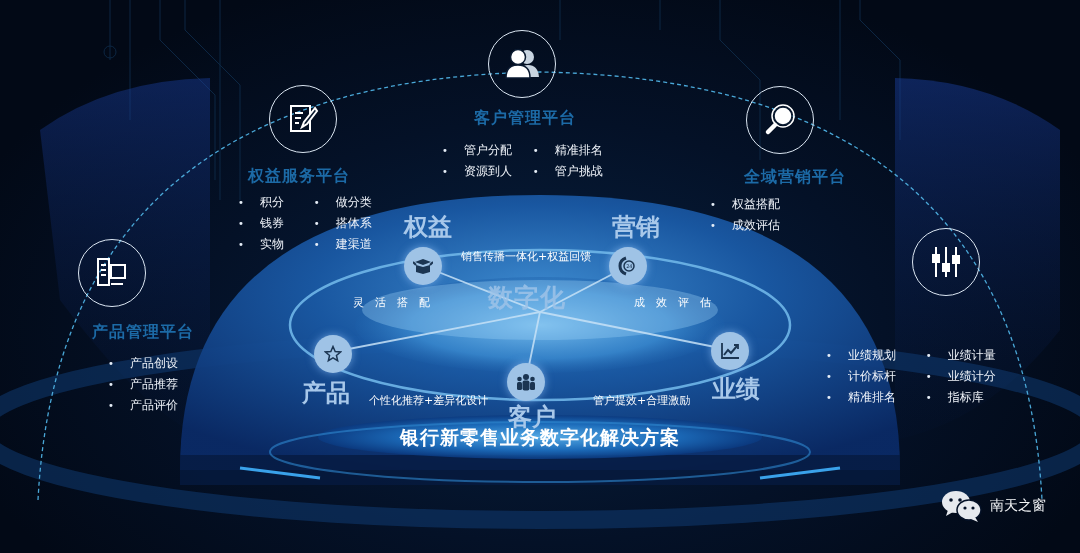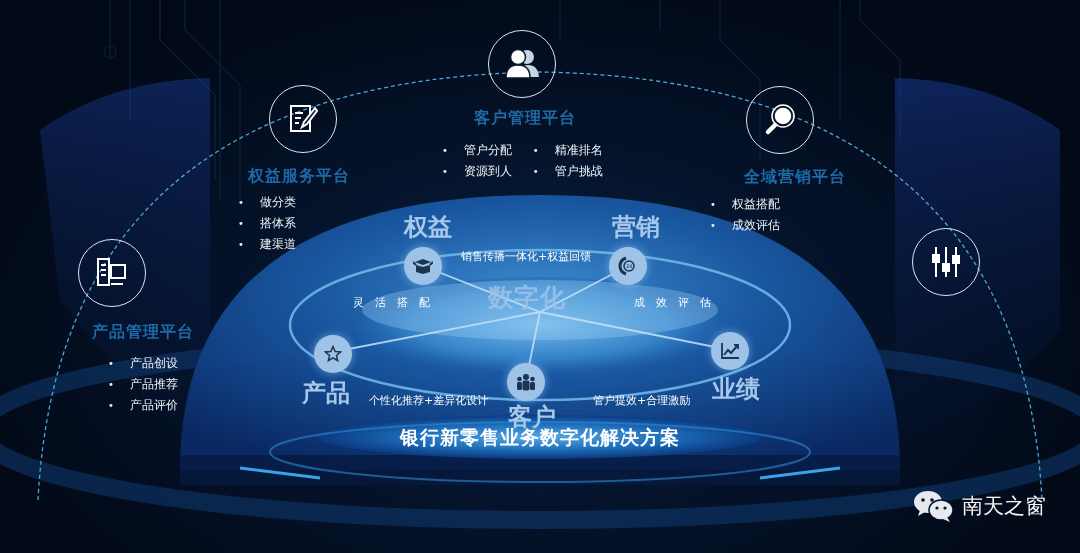--- a/index.html
+++ b/index.html
@@ -15,21 +15,21 @@
   .bullets .col { display:inline-block; vertical-align:top; }
   .bullets .li::before { content:"•"; display:inline-block; width:22px; text-align:left; font-size:10px; color:#e6eef8; }
   .node { position:absolute; width:38px; height:38px; border-radius:50%; background:#9fc3e6;
     box-shadow:0 0 8px rgba(150,200,255,0.6); display:flex; align-items:center; justify-content:center; }
   .node-label { position:absolute; font-size:24px; font-weight:bold; color:#a8c8ea; white-space:nowrap; }
   .edge-label { position:absolute; font-size:11px; color:#ffffff; white-space:nowrap; }
   .spaced { letter-spacing:11px; }
   .center-title { position:absolute; font-size:25px; font-weight:bold; color:#9ec3e8; opacity:0.85; letter-spacing:1px; }
   .banner { position:absolute; left:0; width:1080px; top:425px; text-align:center; font-size:19px; font-weight:bold; color:#ffffff; letter-spacing:1px; }
   .watermark { position:absolute; right:34px; top:489px; display:flex; align-items:center; gap:6px; }
-  .watermark span { font-size:21px; color:#f4f6f8;text-align:right; }
+  .watermark span { font-size:14px; color:#f4f6f8;text-align:right; }
 </style>
 </head>
 <body>
 
 <div class="stage">
 
   <svg class="bg" width="1080" height="553" viewBox="0 0 1080 553">
     <defs>
       <radialGradient id="domeGrad" cx="50%" cy="35%" r="70%">
         <stop offset="0%" stop-color="#3f8fd6"></stop>
@@ -120,20 +120,25 @@
     <svg width="34" height="34" viewBox="0 0 34 34">
       <rect x="5" y="4" width="19" height="25" fill="none" stroke="#fff" stroke-width="2"></rect>
       <line x1="9" y1="11" x2="17" y2="11" stroke="#fff" stroke-width="2"></line>
       <line x1="9" y1="16" x2="15" y2="16" stroke="#fff" stroke-width="2"></line>
       <line x1="9" y1="21" x2="13" y2="21" stroke="#fff" stroke-width="2"></line>
       <path d="M29 6 L18 20 L16 25 L21 22 L31 9 Z" fill="#0a1a30" stroke="#fff" stroke-width="2"></path>
     </svg>
   </div>
   <div class="p-title" style="left:248px;top:166px;">权益服务平台</div>
   <div class="bullets" style="left:238px;top:192px;">
+    <div class="col" style="width:72px;">
+      <div class="li">积分</div>
+      <div class="li">钱券</div>
+      <div class="li">实物</div>
+    </div>
     <div class="col">
       <div class="li">做分类</div>
       <div class="li">搭体系</div>
       <div class="li">建渠道</div>
     </div>
   </div>
 
   <div class="icon-circle" style="left:488px;top:30px;">
     <svg width="38" height="34" viewBox="0 0 38 34">
       <circle cx="24" cy="10" r="7" fill="#c8d4e0"></circle>
@@ -171,20 +176,32 @@
 
   <div class="icon-circle" style="left:912px;top:228px;">
     <svg width="34" height="36" viewBox="0 0 34 36">
       <line x1="7" y1="3" x2="7" y2="33" stroke="#fff" stroke-width="2"></line>
       <rect x="3" y="10" width="8" height="9" fill="#fff"></rect>
       <line x1="17" y1="3" x2="17" y2="33" stroke="#fff" stroke-width="2"></line>
       <rect x="13" y="19" width="8" height="9" fill="#fff"></rect>
       <line x1="27" y1="3" x2="27" y2="33" stroke="#fff" stroke-width="2"></line>
       <rect x="23" y="11" width="8" height="9" fill="#fff"></rect>
     </svg>
+  </div>
+  <div class="bullets" style="left:826px;top:345px;">
+    <div class="col" style="width:96px;">
+      <div class="li">业绩规划</div>
+      <div class="li">计价标杆</div>
+      <div class="li">精准排名</div>
+    </div>
+    <div class="col">
+      <div class="li">业绩计量</div>
+      <div class="li">业绩计分</div>
+      <div class="li">指标库</div>
+    </div>
   </div>
 
   <div class="node-label" style="left:404px;top:211px;">权益</div>
   <div class="node" style="left:404px;top:247px;">
     <svg width="20" height="18" viewBox="0 0 20 18">
       <path d="M2 5 L10 2 L18 5 L10 8 Z" fill="#1b3552"></path>
       <path d="M3 8 L10 10 L17 8 V15 L10 17 L3 15 Z" fill="#1b3552"></path>
       <path d="M0 5 L3 8 M20 5 L17 8" stroke="#1b3552" stroke-width="2"></path>
     </svg>
   </div>

